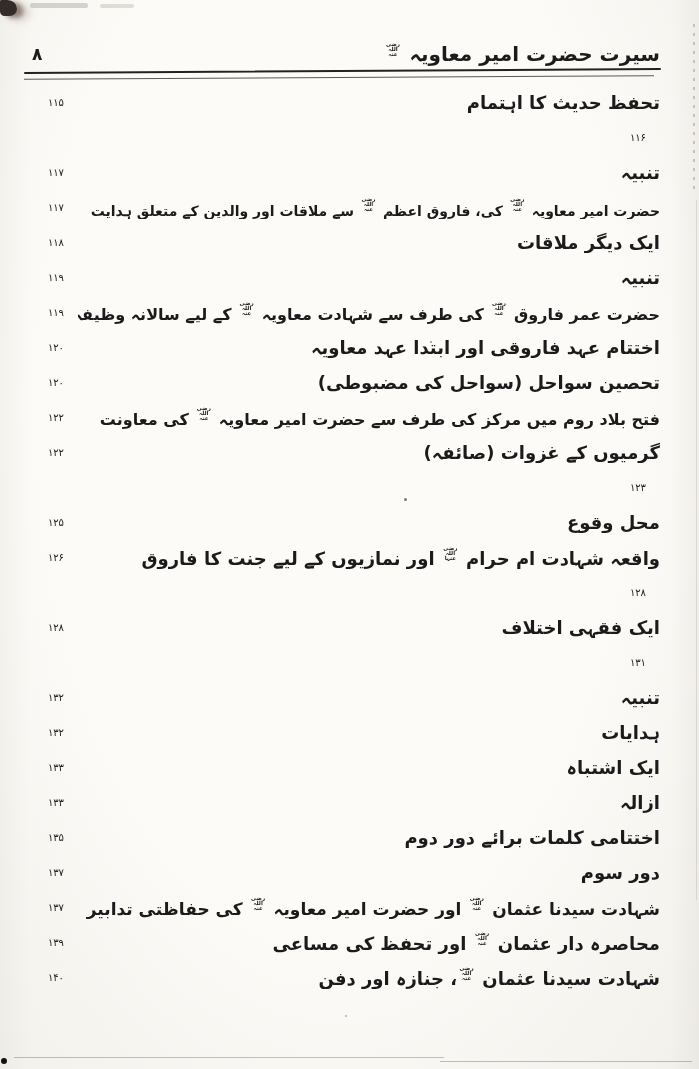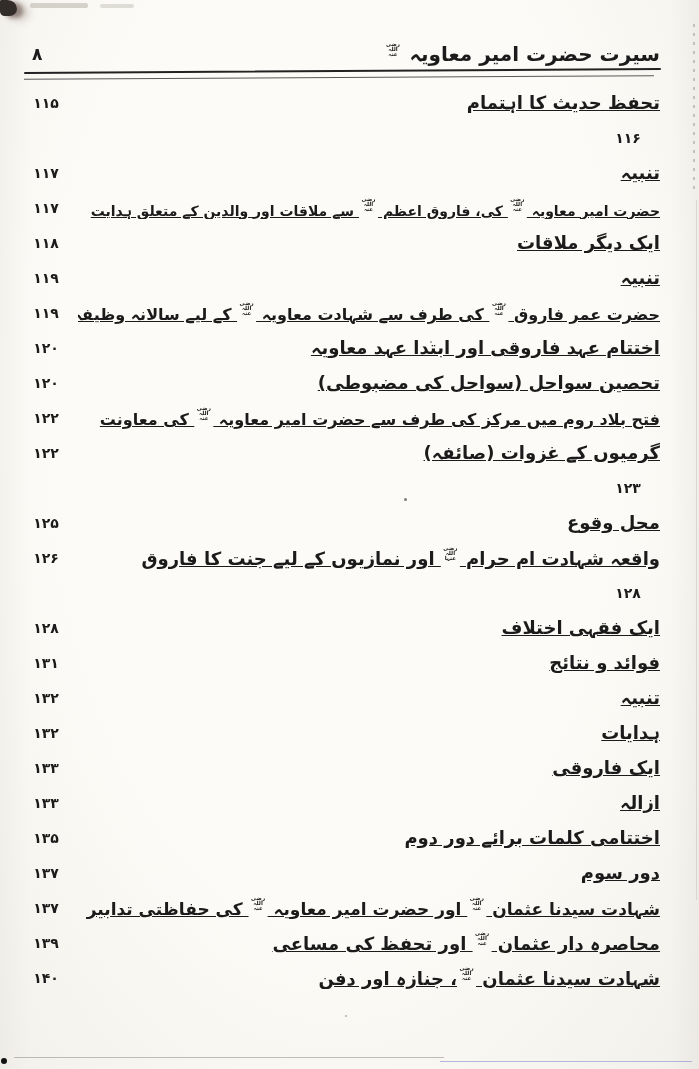--- a/index.html
+++ b/index.html
@@ -49,28 +49,27 @@
   .row{
     height:35px;
     display:flex; align-items:center; justify-content:space-between;
     padding:0 39px 0 28px;
   }
   .ttl{
     flex:1 1 auto;
     text-align:right; white-space:nowrap; overflow:hidden;
     font-size:18px; font-weight:700;
     direction:rtl;
-    text-decoration:underline;
   }
   .pg{
     flex:0 0 auto;
     min-width:36px;
     margin-right:14px;        
-    direction:ltr; text-align:center;
-    font-size:14px; font-weight:700;
+    direction:ltr; text-align:right;
+    font-size:10px; font-weight:400;
     letter-spacing:1px;
   }
   .hon{
     display:inline-block; width:15px; min-width:15px;
     font-size:5.5px; line-height:5px; font-weight:700;
     text-align:center; vertical-align:4px;
     margin:0 2px; white-space:normal; overflow:hidden; max-height:16px;
   }
 
   
@@ -169,33 +168,32 @@
         <div class="pg">۱۲۶</div>
       </div>
       <div class="row">
         <div class="pg">۱۲۸</div>
       </div>
       <div class="row">
         <div class="ttl"><span>ایک فقہی اختلاف</span></div>
         <div class="pg">۱۲۸</div>
       </div>
       <div class="row">
-        <div class="ttl"><span>فوائد و نتائج</span></div>
         <div class="pg">۱۳۱</div>
       </div>
       <div class="row">
         <div class="ttl"><span>تنبیہ</span></div>
         <div class="pg">۱۳۲</div>
       </div>
       <div class="row">
         <div class="ttl"><span>ہدایات</span></div>
         <div class="pg">۱۳۲</div>
       </div>
       <div class="row">
-        <div class="ttl"><span>ایک فاروقی</span></div>
+        <div class="ttl"><span>ایک اشتباہ</span></div>
         <div class="pg">۱۳۳</div>
       </div>
       <div class="row">
         <div class="ttl"><span>ازالہ</span></div>
         <div class="pg">۱۳۳</div>
       </div>
       <div class="row">
         <div class="ttl"><span>اختتامی کلمات برائے دور دوم</span></div>
         <div class="pg">۱۳۵</div>
       </div>

